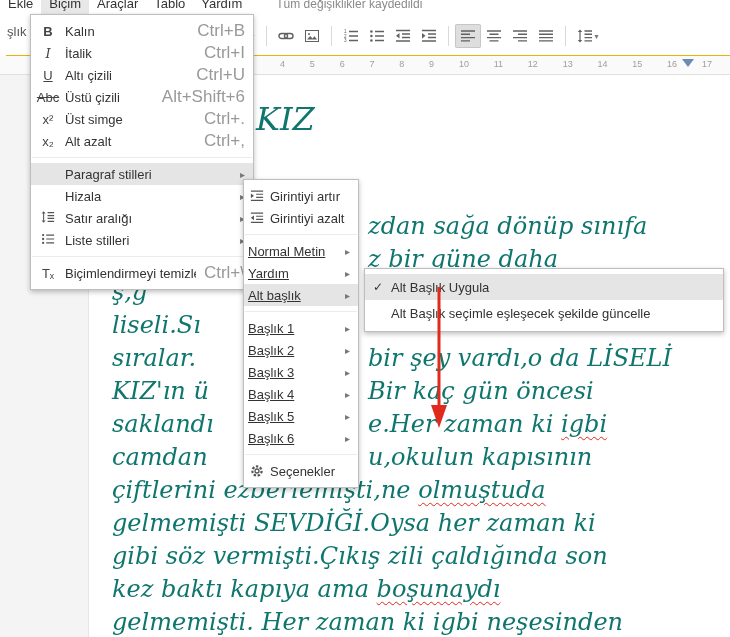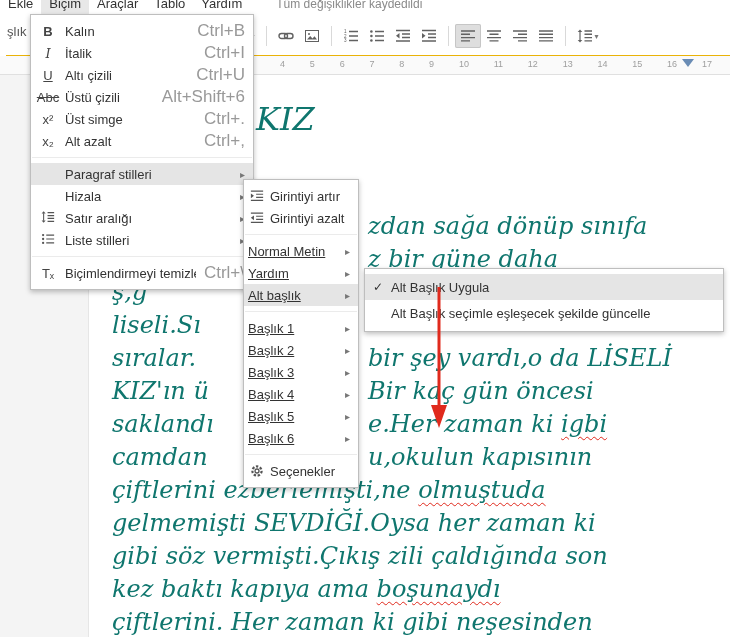--- a/index.html
+++ b/index.html
@@ -232,21 +232,21 @@
   <div class="frag f8">KIZ'ın ü</div>
   <div class="frag f9">Bir kaç gün öncesi</div>
   <div class="frag f10">saklandı</div>
   <div class="frag f11"><span>e.Her zaman ki </span><span class="miss">igbi</span></div>
   <div class="frag f12">camdan</div>
   <div class="frag f13">u,okulun kapısının</div>
   <div class="frag f14"><span>çiftlerini ezberlemişti,ne </span><span class="miss">olmuştuda</span></div>
   <div class="frag f15">gelmemişti SEVDİĞİ.Oysa her zaman ki</div>
   <div class="frag f16">gibi söz vermişti.Çıkış zili çaldığında son</div>
   <div class="frag f17"><span>kez baktı kapıya ama </span><span class="miss">boşunaydı</span></div>
-  <div class="frag f18">çiftlerini. Her zaman ki gibi neşesinden</div>
+  <div class="frag f18">gelmemişti. Her zaman ki igbi neşesinden</div>
 </div>
 
 <div class="menu format-menu">
   <div class="mi">
     <span class="ic ic-b">B</span>
     <span class="lbl">Kalın</span>
     <span class="sc">Ctrl+B</span>
   </div>
   <div class="mi">
     <span class="ic ic-i">I</span>

